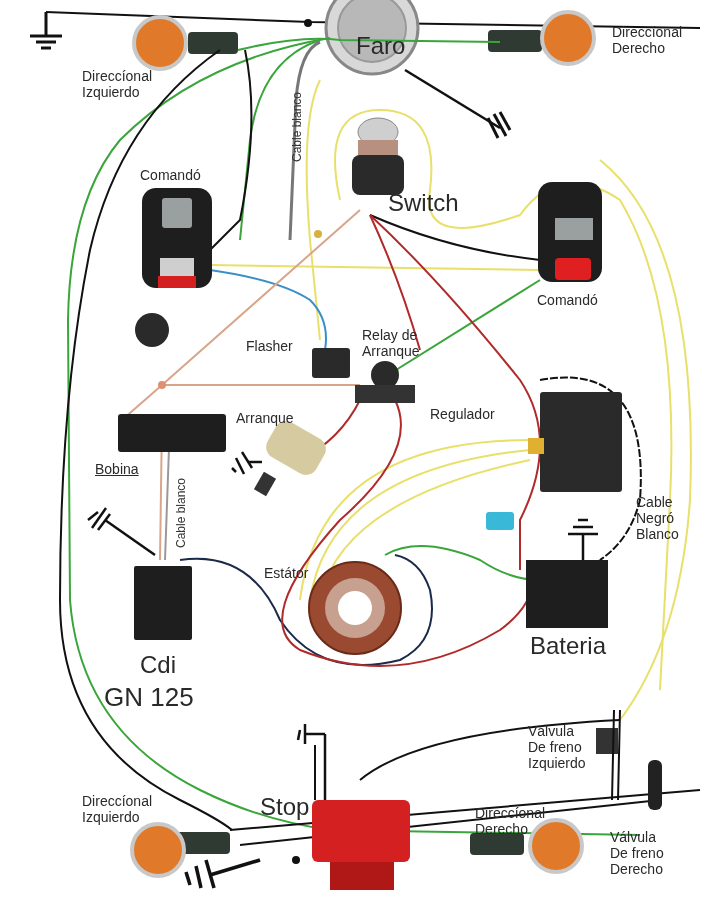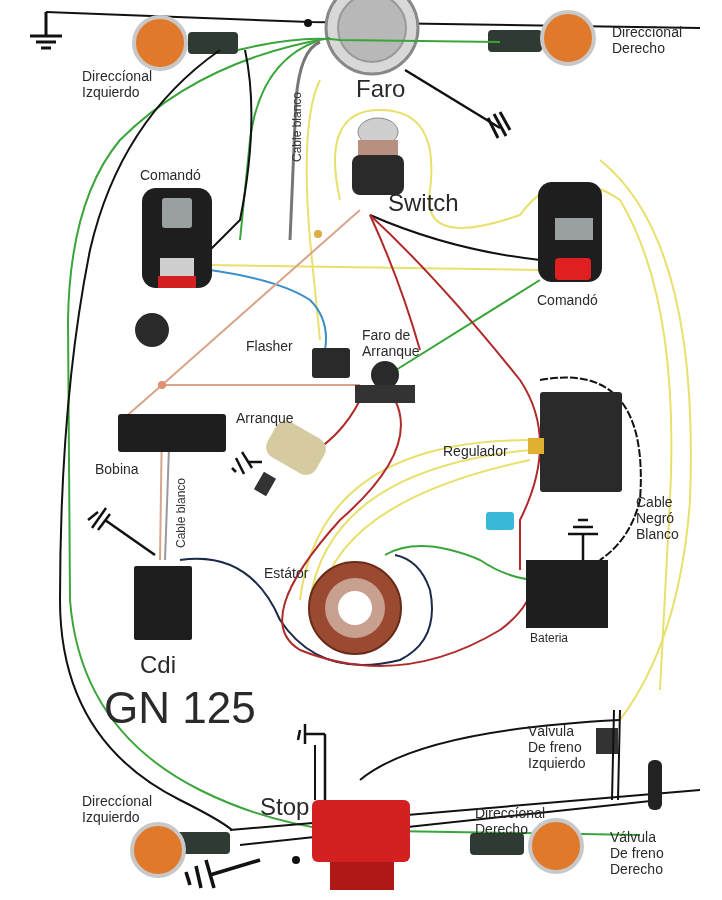--- a/index.html
+++ b/index.html
@@ -1,23 +1,23 @@
 <!DOCTYPE html>
 <html><head>
 <meta charset="utf-8">
 <style>
   html,body{margin:0;padding:0;background:#ffffff;}
   body{width:722px;height:900px;position:relative;overflow:hidden;font-family:"Liberation Sans",sans-serif;color:#222;}
   #wires{position:absolute;left:0;top:0;width:722px;height:900px;}
   .lbl{position:absolute;white-space:nowrap;line-height:1.15;color:#2a2a2a;}
   .s14{font-size:14px;}
   .s16{font-size:14px;}
-  .s20{font-size:12px;}
+  .s20{font-size:24px;}
   .s24{font-size:24px;}
-  .s40{font-size:44px;}
+  .s40{font-size:26px;}
   .vert{position:absolute;transform-origin:left top;transform:rotate(-90deg);font-size:12px;white-space:nowrap;color:#333;}
 </style>
 </head>
 <body>
 
 <svg id="wires" viewBox="0 0 722 900" xmlns="http://www.w3.org/2000/svg">
 
   <g stroke="#111" stroke-width="3" fill="none">
     <path d="M46 12 L46 36"></path>
     <path d="M30 36 L62 36"></path>
@@ -199,46 +199,46 @@
   <g>
     <rect x="176" y="832" width="54" height="22" rx="4" fill="#2e3a32"></rect>
     <circle cx="158" cy="850" r="26" fill="#e07a2a" stroke="#c8c8c8" stroke-width="4"></circle>
   </g>
   <g>
     <rect x="470" y="833" width="54" height="22" rx="4" fill="#2e3a32"></rect>
     <circle cx="556" cy="846" r="26" fill="#e07a2a" stroke="#c8c8c8" stroke-width="4"></circle>
   </g>
 </svg>
 
-<div class="lbl s24" style="left:356px;top:32px;margin-top:43px;">Faro</div>
+<div class="lbl s24" style="left:356px;top:32px;">Faro</div>
 
 <div class="lbl s14" style="left:82px;top:68px;">
   <div>Direccíonal</div>
   <div>Izquierdo</div>
 </div>
 <div class="lbl s14" style="left:612px;top:24px;">
   <div>Direccíonal</div>
   <div>Derecho</div>
 </div>
 
 <div class="vert" style="left:290px;top:162px;">Cable blanco</div>
 
 <div class="lbl s16" style="left:140px;top:167px;">Comandó</div>
 <div class="lbl s24" style="left:388px;top:189px;">Switch</div>
 <div class="lbl s16" style="left:537px;top:292px;">Comandó</div>
 
 <div class="lbl s16" style="left:246px;top:338px;">Flasher</div>
 <div class="lbl s14" style="left:362px;top:327px;">
-  <div>Faro de</div>
+  <div>Relay de</div>
   <div>Arranque</div>
 </div>
 
 <div class="lbl s16" style="left:236px;top:410px;">Arranque</div>
-<div class="lbl s16" style="left:443px;top:406px;margin-top:37px;">Regulador</div>
-<div class="lbl s14" style="left:95px;top:461px;">Bobina</div>
+<div class="lbl s16" style="left:430px;top:406px;">Regulador</div>
+<div class="lbl s14" style="left:95px;top:461px;text-decoration:underline;">Bobina</div>
 <div class="vert" style="left:174px;top:548px;">Cable blanco</div>
 
 <div class="lbl s14" style="left:636px;top:494px;">
   <div>Cable</div>
   <div>Negró</div>
   <div>Blanco</div>
 </div>
 
 <div class="lbl s16" style="left:264px;top:565px;">Estátor</div>
 <div class="lbl s20" style="left:530px;top:632px;">Bateria</div>

